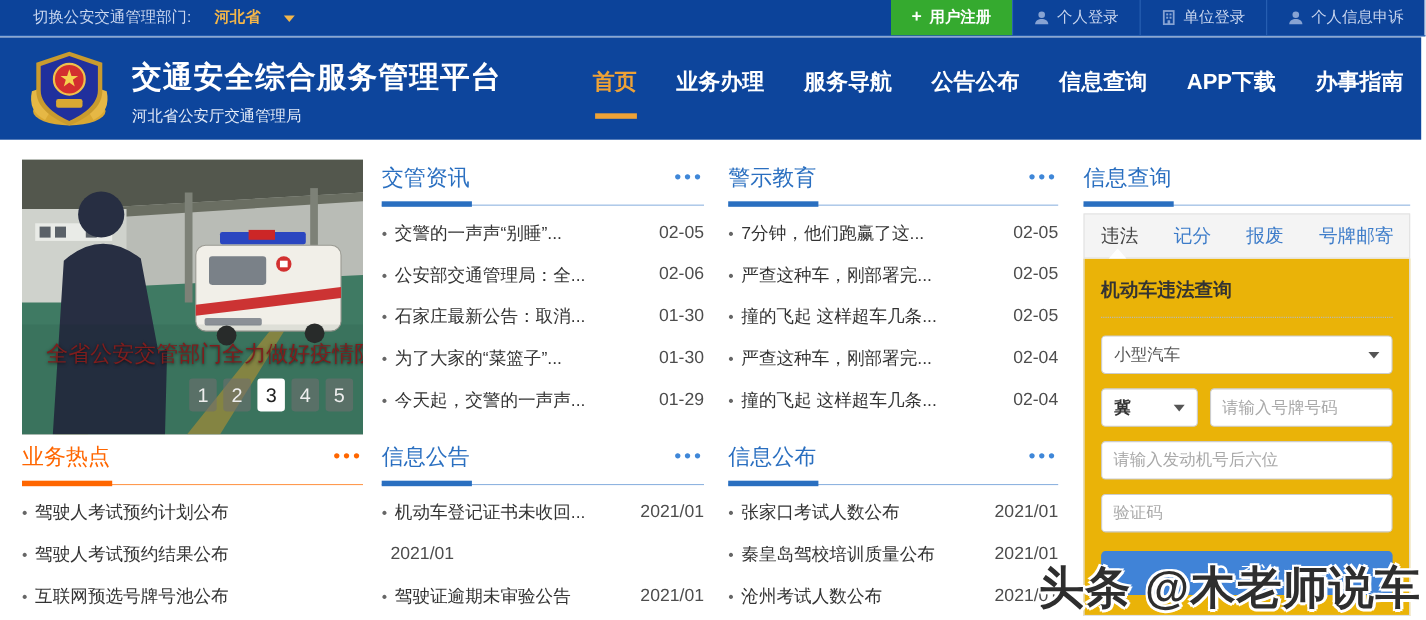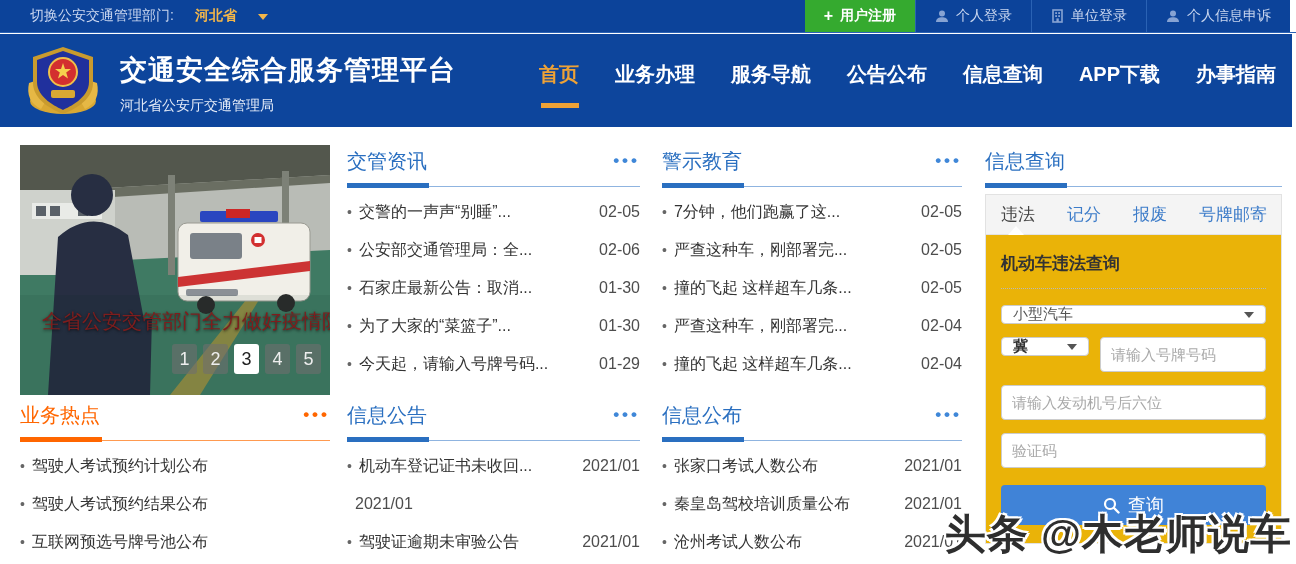--- a/index.html
+++ b/index.html
@@ -14,21 +14,21 @@
     position:absolute; top:0; left:0; width:1296px; height:33px;
     background:#0c439a; border-bottom:1px solid #2a62b4;
     display:flex; align-items:stretch; justify-content:space-between;
     color:#c9d6ef; font-size:14px;
   }
   .topbar-left { display:flex; align-items:center; gap:21px; padding-left:30px; }
   .region { color:#f3b64a; font-weight:bold; }
   .caret-gold { width:0; height:0; border-left:5px solid transparent; border-right:5px solid transparent; border-top:6px solid #f3b64a; margin-top:2px; }
   .topbar-right { display:flex; align-items:stretch; }
   .tb-item { display:flex; align-items:center; gap:7px; padding:0 19px; border-left:1px solid #2a62b4; cursor:pointer; }
-  .tb-item:last-child { border-right:6px solid #ffffff; }
+  .tb-item:last-child { border-right:1px solid #ffffff; }
   .register-btn { background:#35aa2f; color:#fff; border-left:none; font-weight:bold; }
   .plus-glyph { font-size:16px; font-weight:bold; }
   .tb-ico { display:inline-flex; opacity:.85; }
 
   
   .header { position:absolute; top:34px; left:0; width:1292px; height:93px; background:#0d459c; }
   .logo { position:absolute; left:21px; top:9px; width:84px; height:75px; }
   .brand { position:absolute; left:120px; top:18px; color:#fff; }
   .brand h1 { font-size:27px; letter-spacing:1px; font-weight:bold; }
   .brand .sub { font-size:14px; margin-top:9px; color:#e4ebf8; }
@@ -65,21 +65,21 @@
   .page.active { background:#fff; color:#222; }
 
   
   .tabbar { position:relative; margin-top:7px; height:41px; background:#f4f4f4; border:1px solid #e2e2e2; display:flex; align-items:center; padding:0 15px; gap:32px; }
   .tab { font-size:17px; color:#3d7cc9; cursor:pointer; white-space:nowrap; }
   .tab.active { color:#444; }
   .notch { position:absolute; left:22px; bottom:-1px; width:0; height:0; border-left:8px solid transparent; border-right:8px solid transparent; border-bottom:9px solid #fff; }
   .panel { border:1px solid #e2e2e2; border-top:none; background:#eab308; padding:15px 15px 18px; }
   .form-title { font-size:17px; font-weight:bold; color:#333; margin:2px 0 13px; }
   .dotted { border-bottom:1px dotted #b9b9b9; margin-bottom:16px; }
-  .sel { height:19px; border:1px solid #ccc; border-radius:4px; background:#fff; display:flex; align-items:center; justify-content:space-between; padding:0 11px; font-size:15px; color:#555; cursor:pointer; }
+  .sel { height:35px; border:1px solid #ccc; border-radius:4px; background:#fff; display:flex; align-items:center; justify-content:space-between; padding:0 11px; font-size:15px; color:#555; cursor:pointer; }
   .sel-full { margin-bottom:13px; }
   .caret-dark { width:0; height:0; border-left:5px solid transparent; border-right:5px solid transparent; border-top:6px solid #555; }
   .frow { display:flex; gap:11px; margin-bottom:13px; }
   .sel-small { width:88px; flex:none; }
   .sel-small b { color:#333; font-size:15px; }
   input.tx { height:35px; border:1px solid #ccc; border-radius:4px; padding:0 10px; font-size:15px; color:#333; outline:none; width:100%; }
   input.tx::placeholder { color:#a9a9a9; }
   .captcha { width:80px; margin-bottom:17px; }
   .search-btn { height:40px; background:#4083d7; border:none; border-radius:4px; color:#fff; font-size:18px; width:100%;
     display:flex; align-items:center; justify-content:center; gap:8px; cursor:pointer; }
@@ -253,21 +253,21 @@
       </li>
     <li>
         <span class="txt">石家庄最新公告：取消...</span>
         <span class="date">01-30</span>
       </li>
     <li>
         <span class="txt">为了大家的“菜篮子”...</span>
         <span class="date">01-30</span>
       </li>
     <li>
-        <span class="txt">今天起，请输入号牌号码...</span>
+        <span class="txt">今天起，交警的一声声...</span>
         <span class="date">01-29</span>
       </li>
   </ul>
 </div>
 
 <div class="col" style="left:347px; top:399px; width:293px;">
   <div class="sec-head">
     <span class="sec-title">信息公告</span>
     <span class="dots">•••</span>
   </div>

